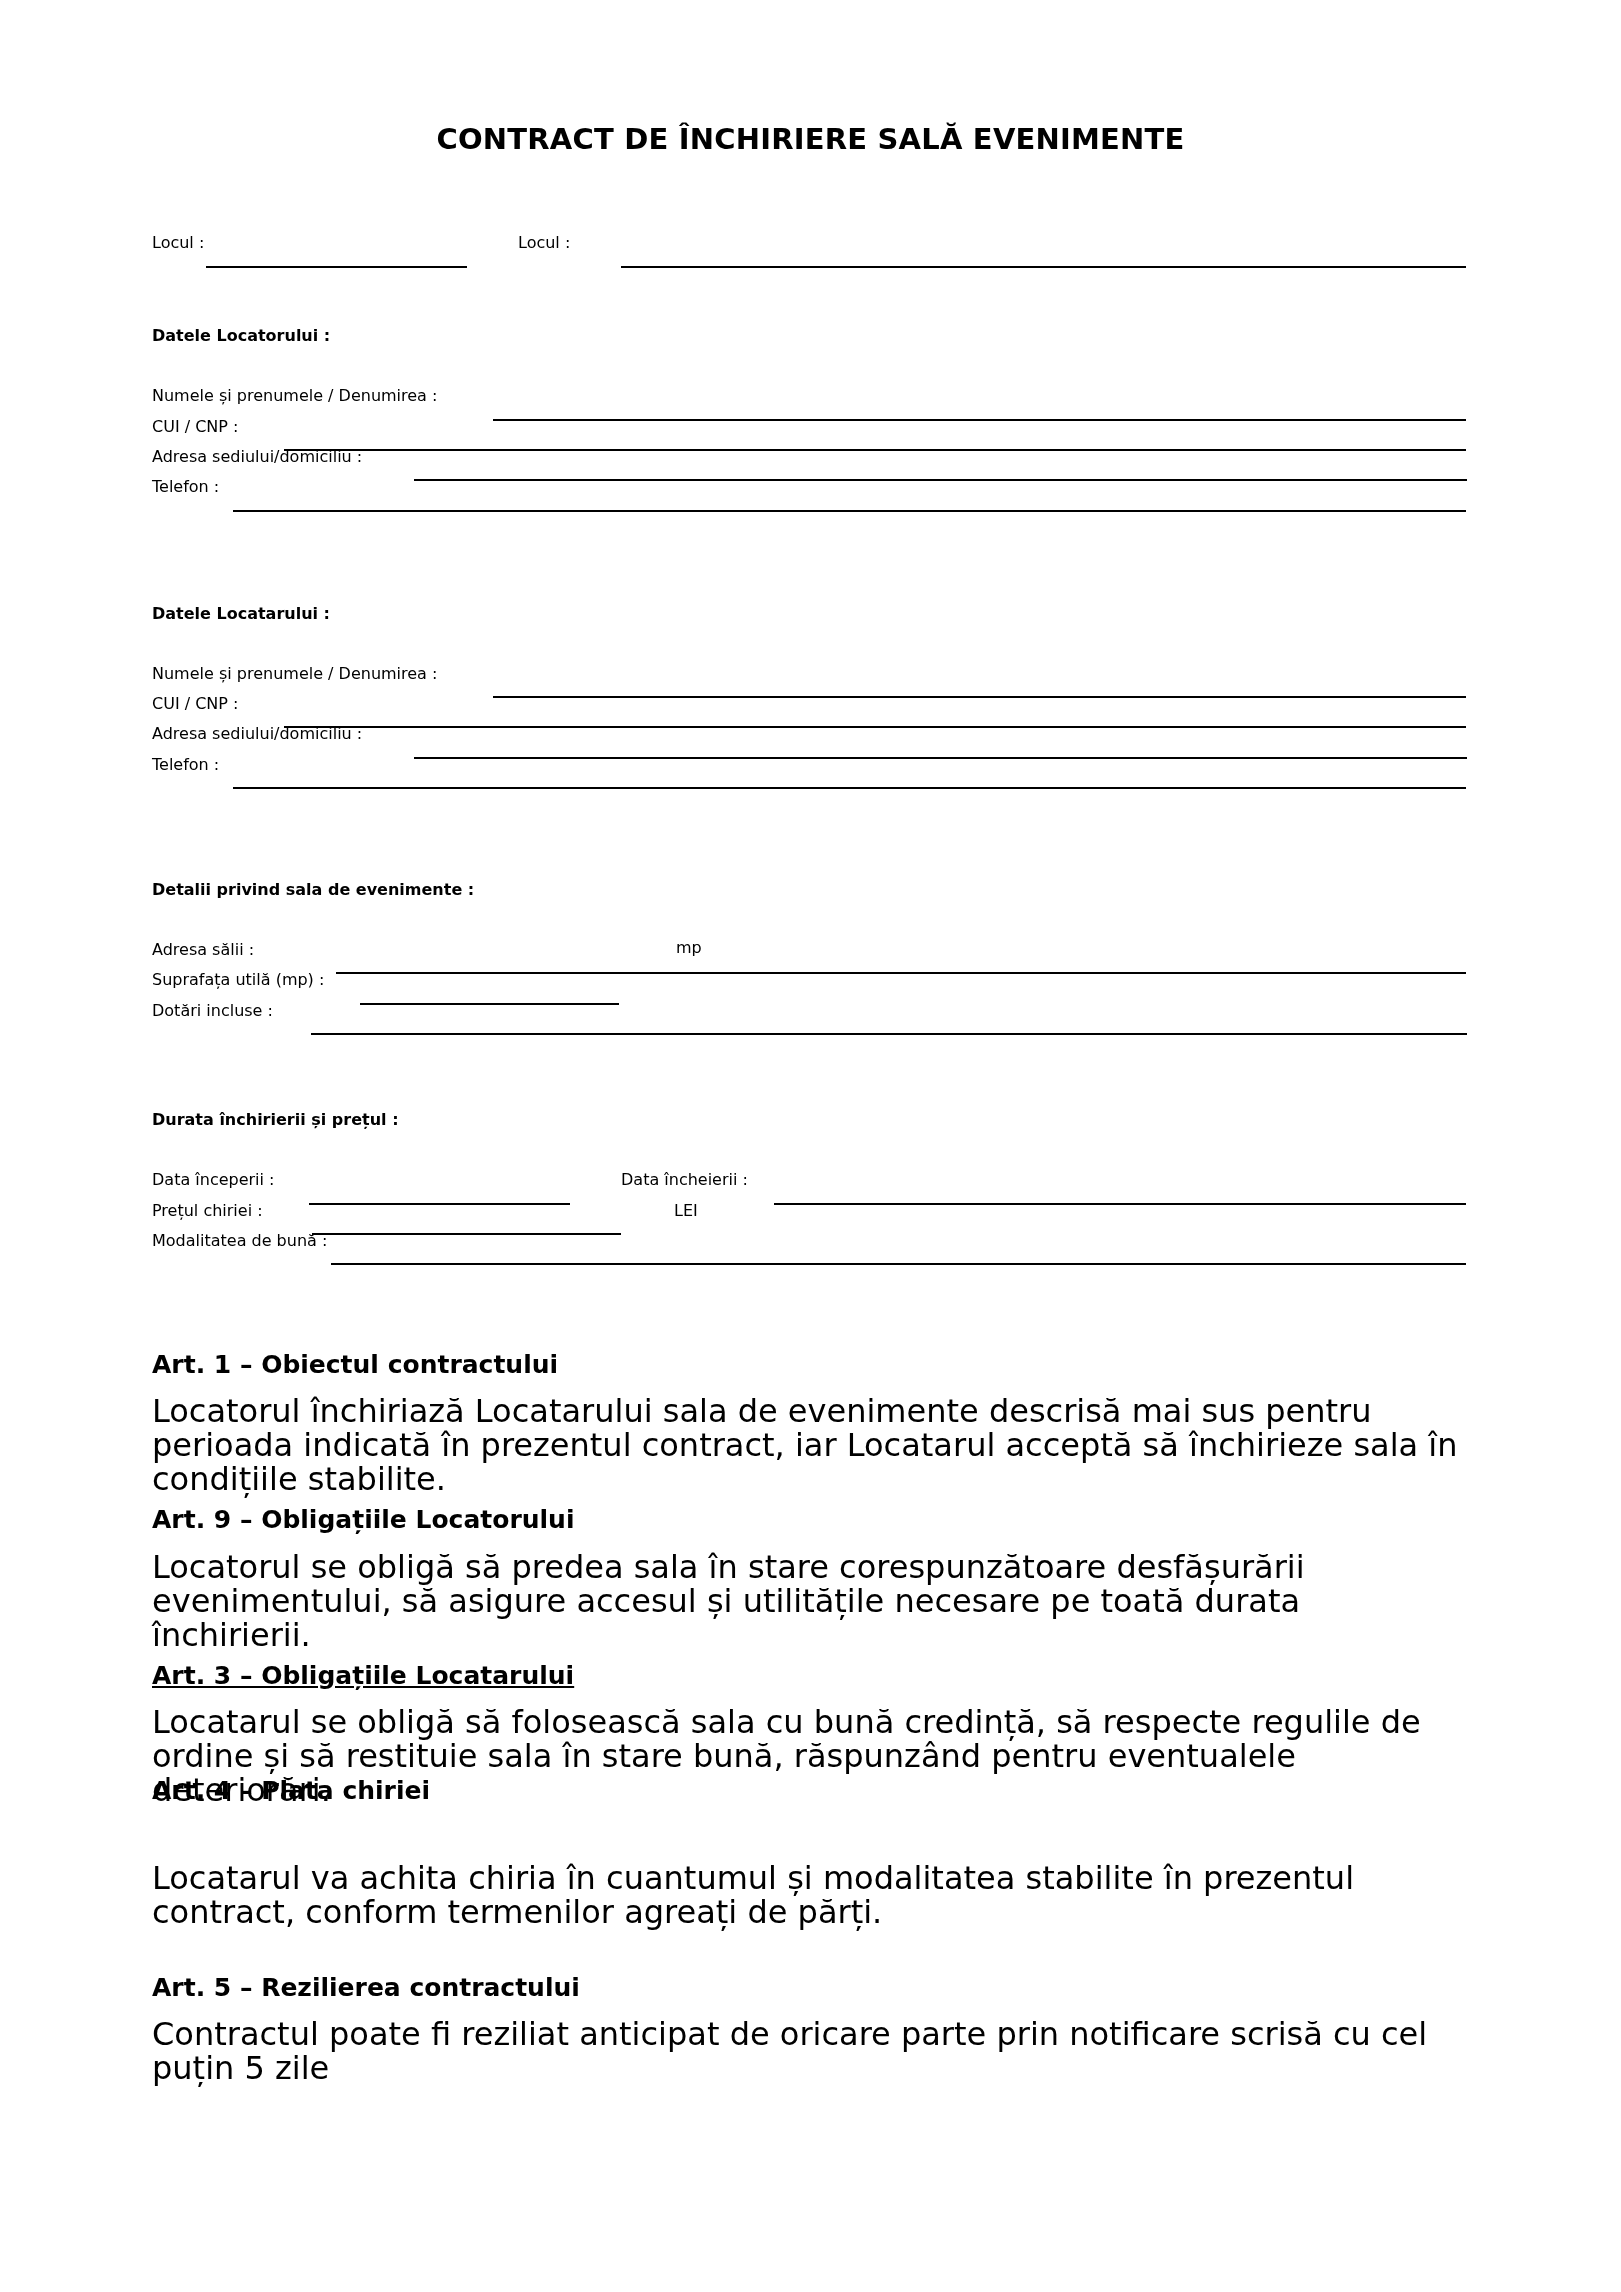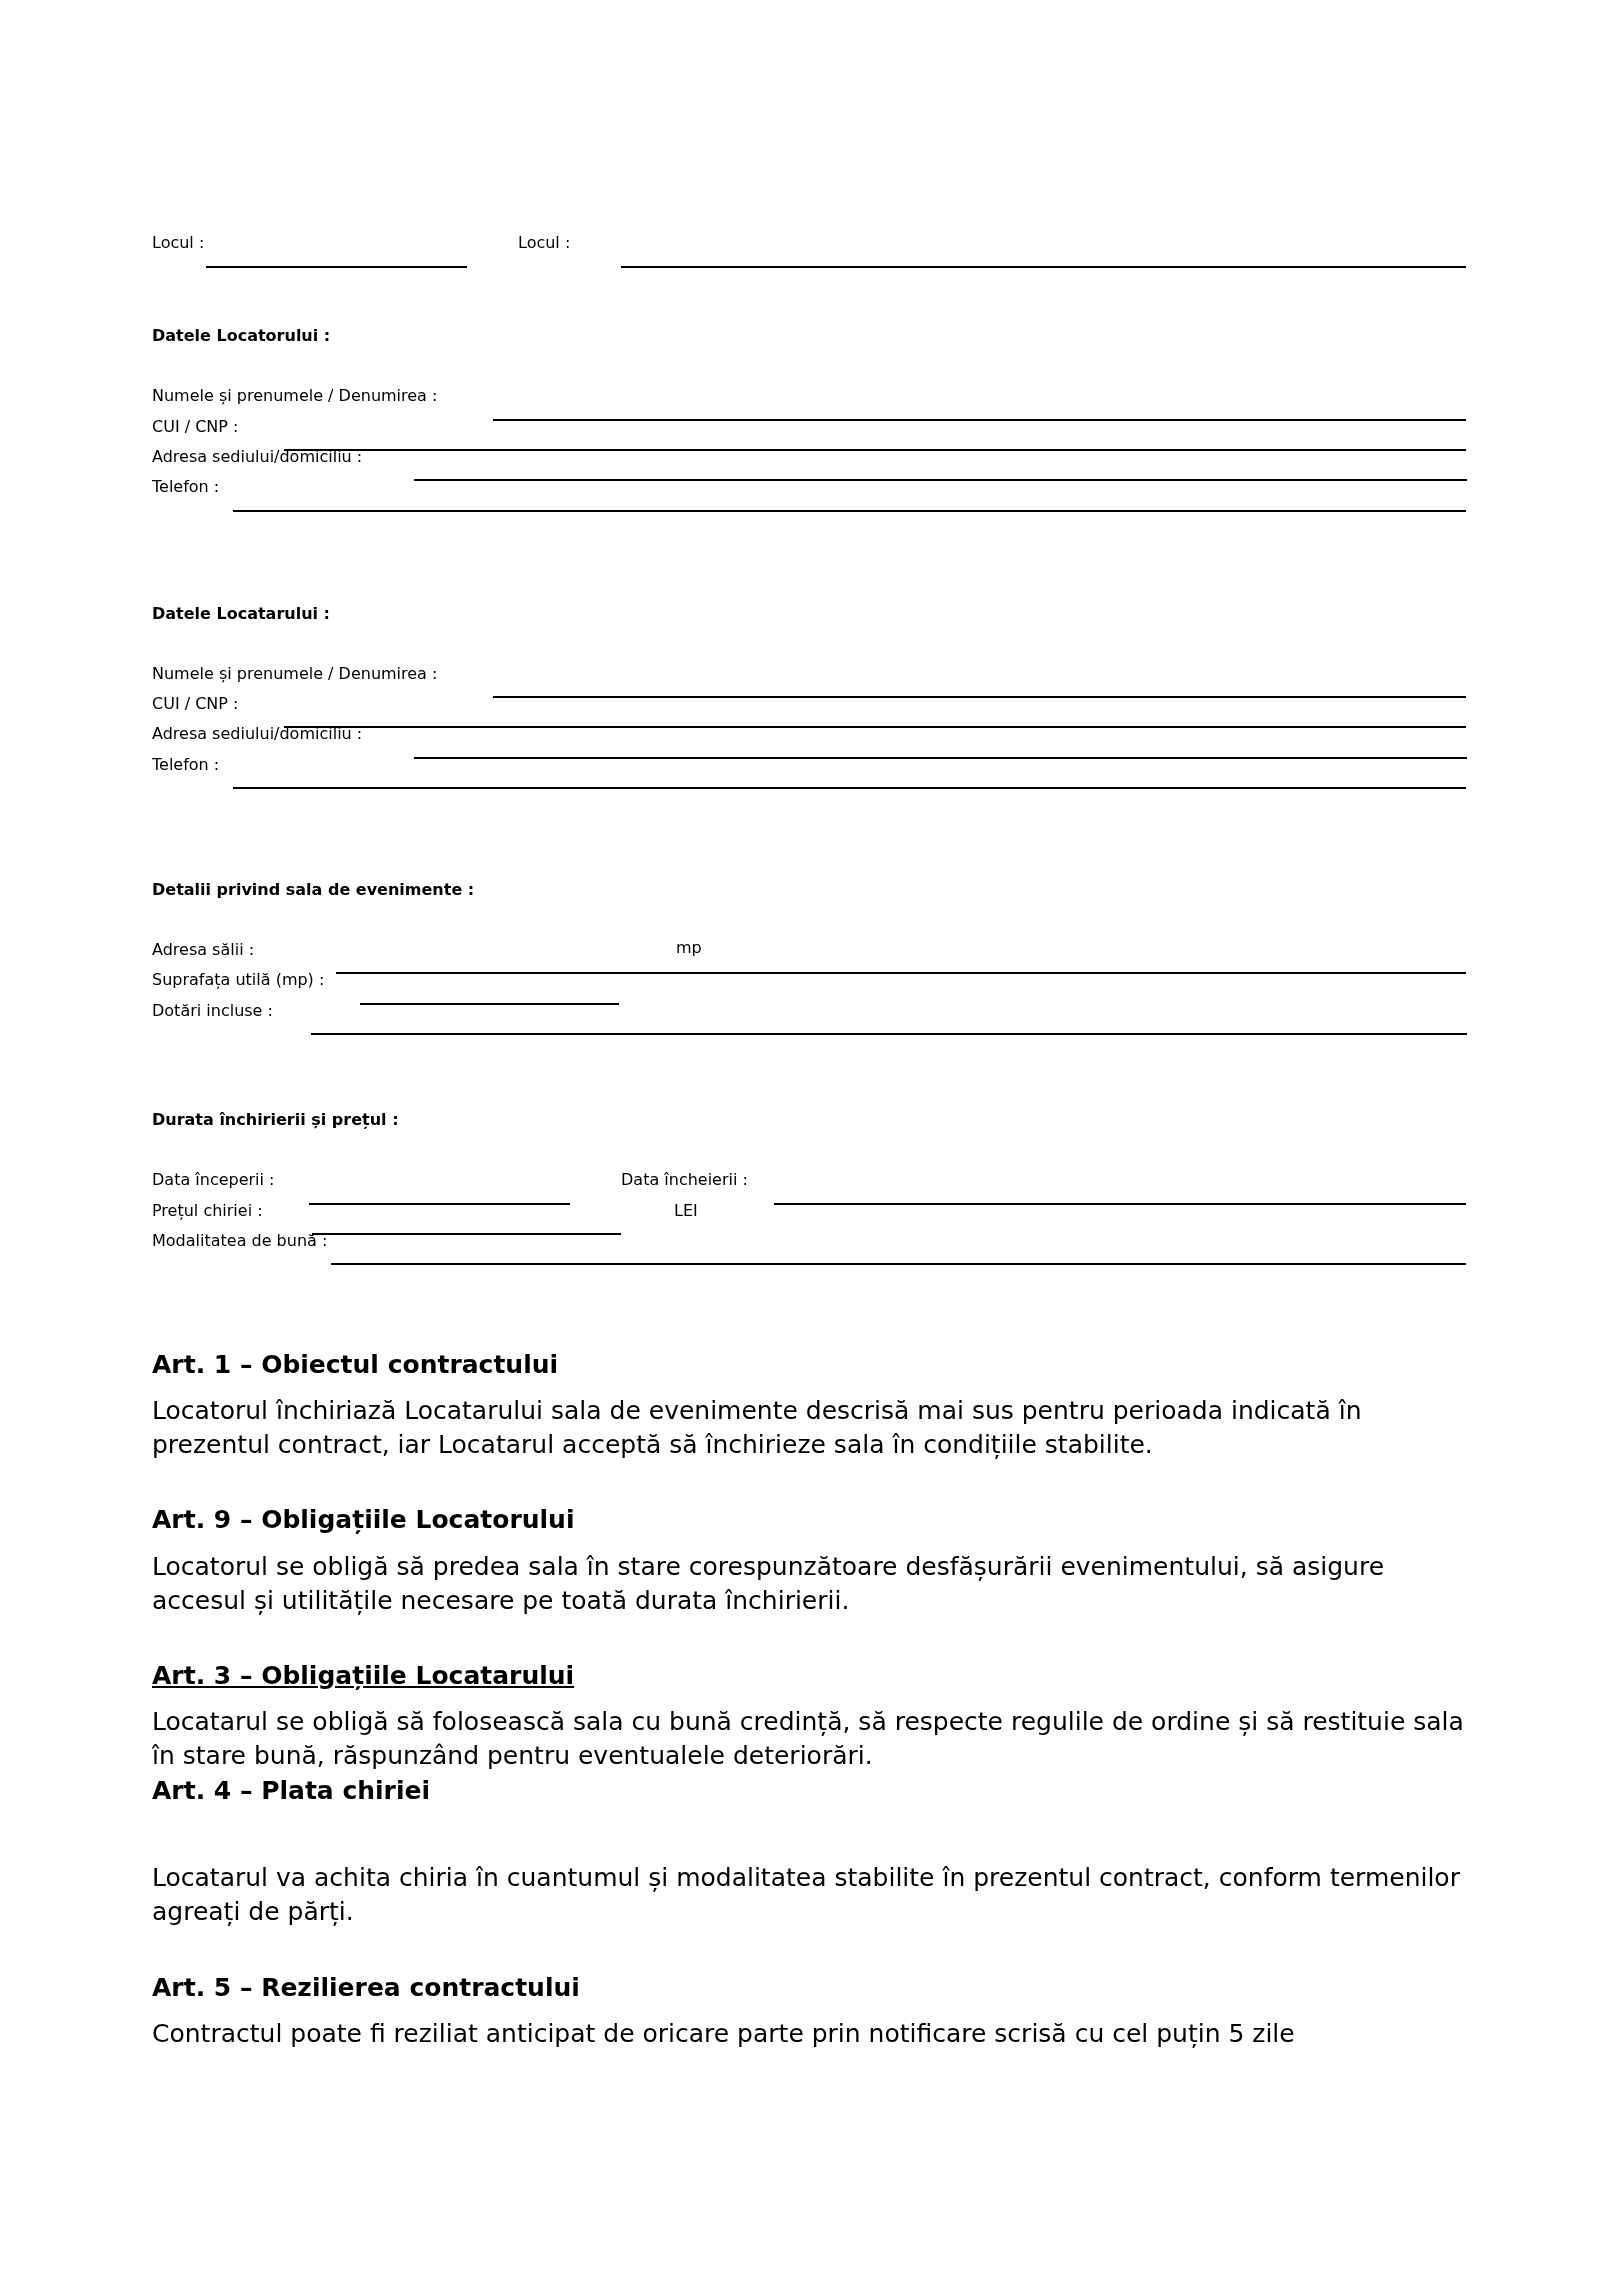--- a/index.html
+++ b/index.html
@@ -43,38 +43,39 @@
     position: absolute;
     height: 0;
     border-bottom: 2.9px solid #000000;
   }
 
   
   .para {
     position: absolute;
     left: 152px;
     width: 1315px;
-    font-size: 25px;
+    font-size: 32px;
     line-height: 34px;
     white-space: pre-wrap;
   }
   .head {
     position: absolute;
     left: 152px;
     font-size: 25px;
     font-weight: bold;
     line-height: 1;
     white-space: pre;
   }
 </style>
 </head>
 <body>
 
 <div class="page">
 
+  <div class="doc-title">CONTRACT DE ÎNCHIRIERE SALĂ EVENIMENTE</div>
 
   <div class="t" style="left:152px; top:235px;">Locul :</div>
   <div class="rule" style="left:206px; top:266px; width:261px;"></div>
 
   <div class="t" style="left:518px; top:235px;">Locul :</div>
   <div class="rule" style="left:621px; top:266px; width:845px;"></div>
 
   <div class="t b" style="left:152px; top:328px;">Datele Locatorului :</div>
 
   <div class="t" style="left:152px; top:388px;">Numele și prenumele / Denumirea :</div>

